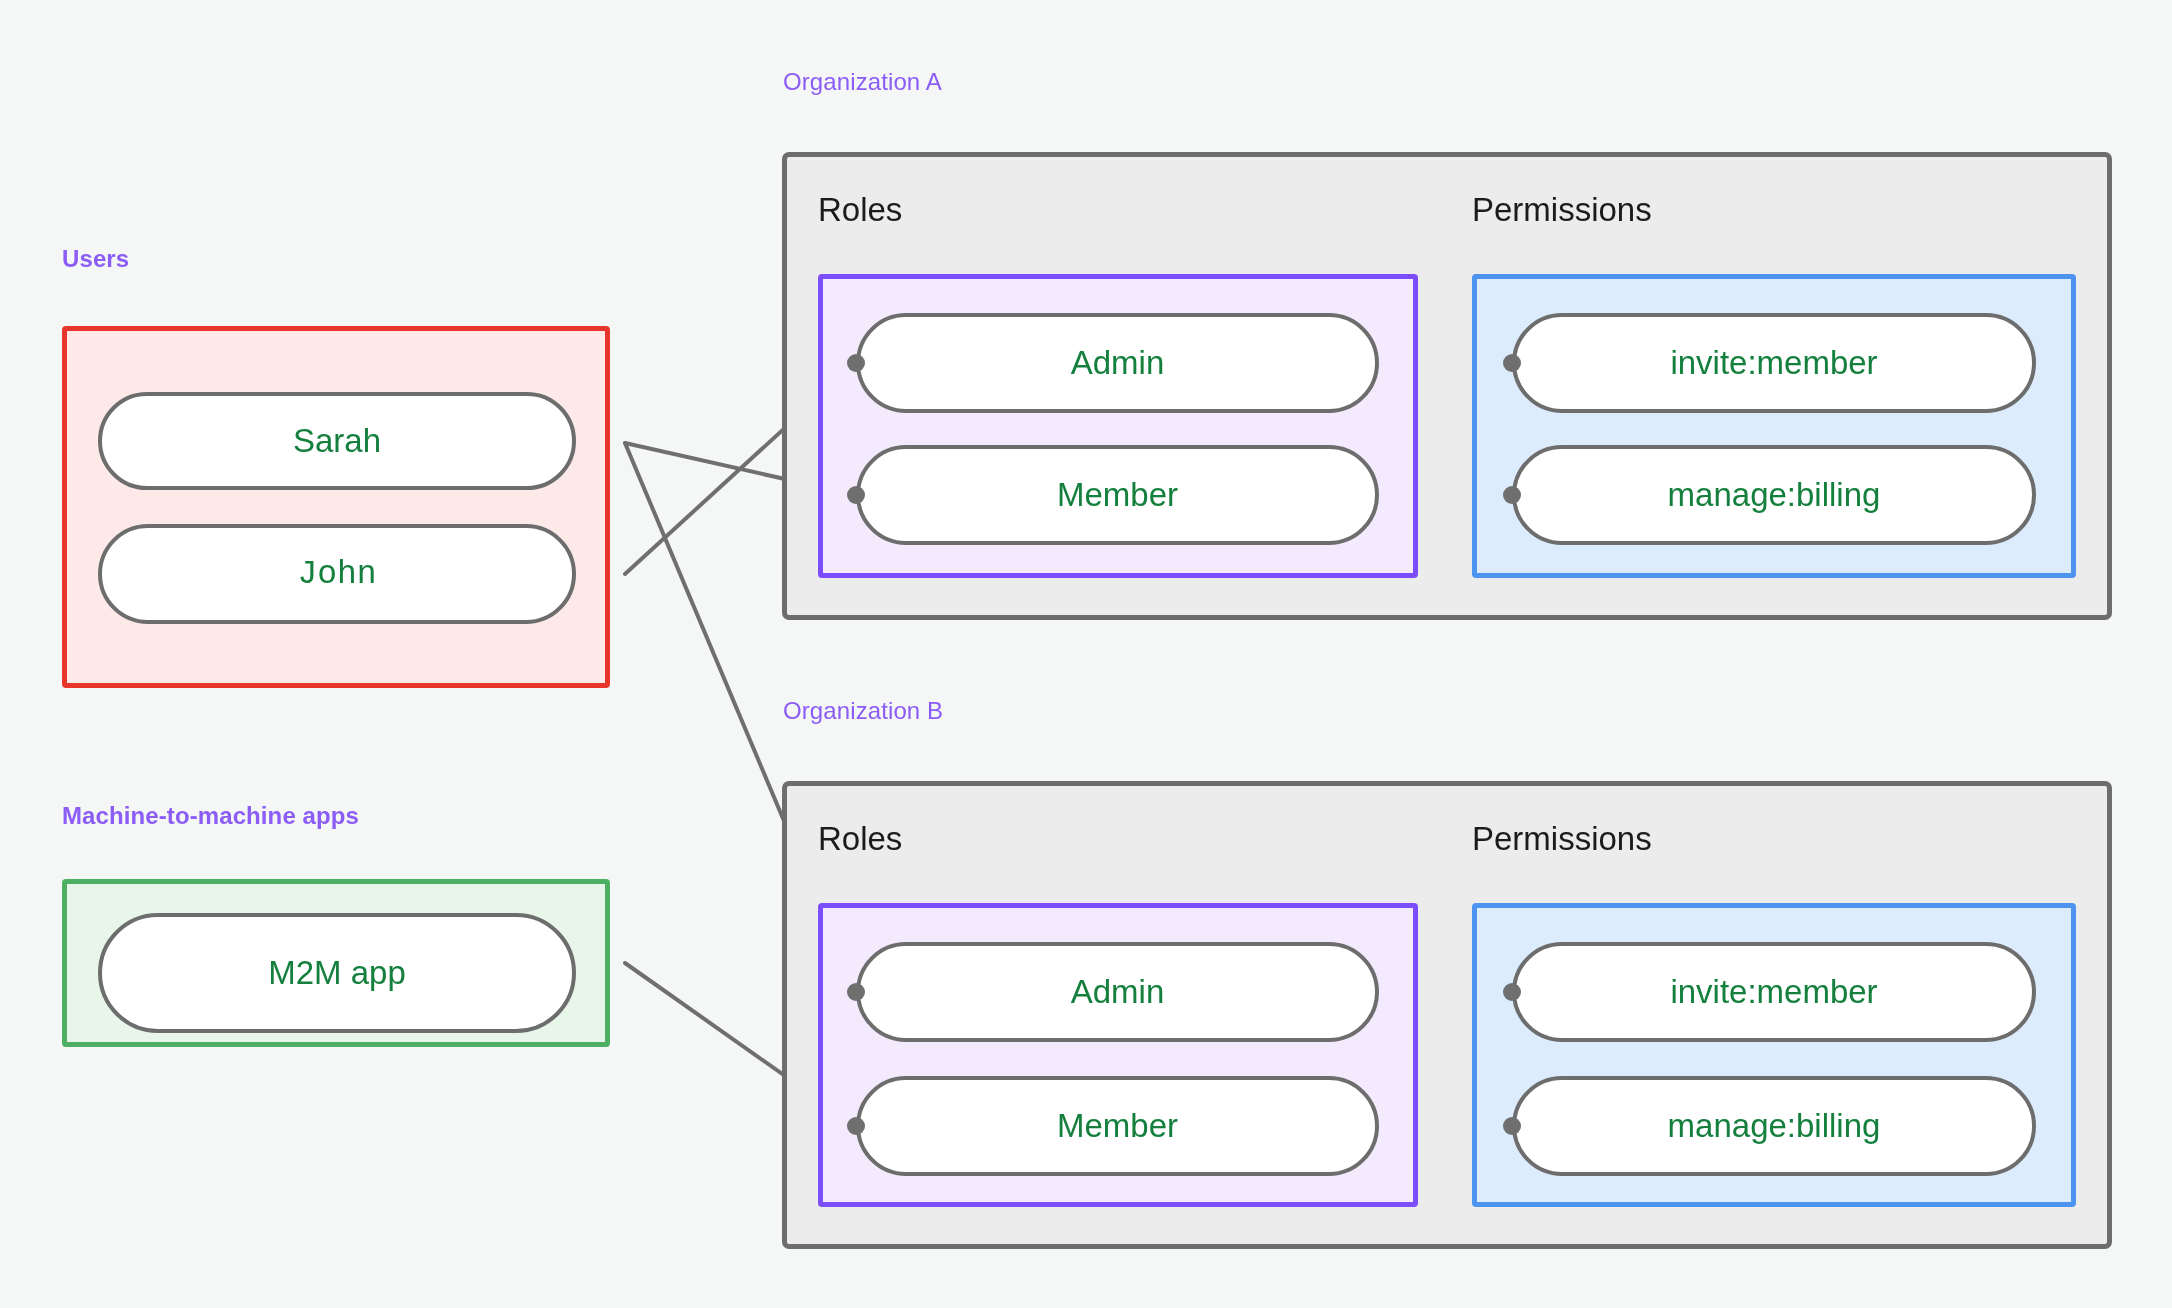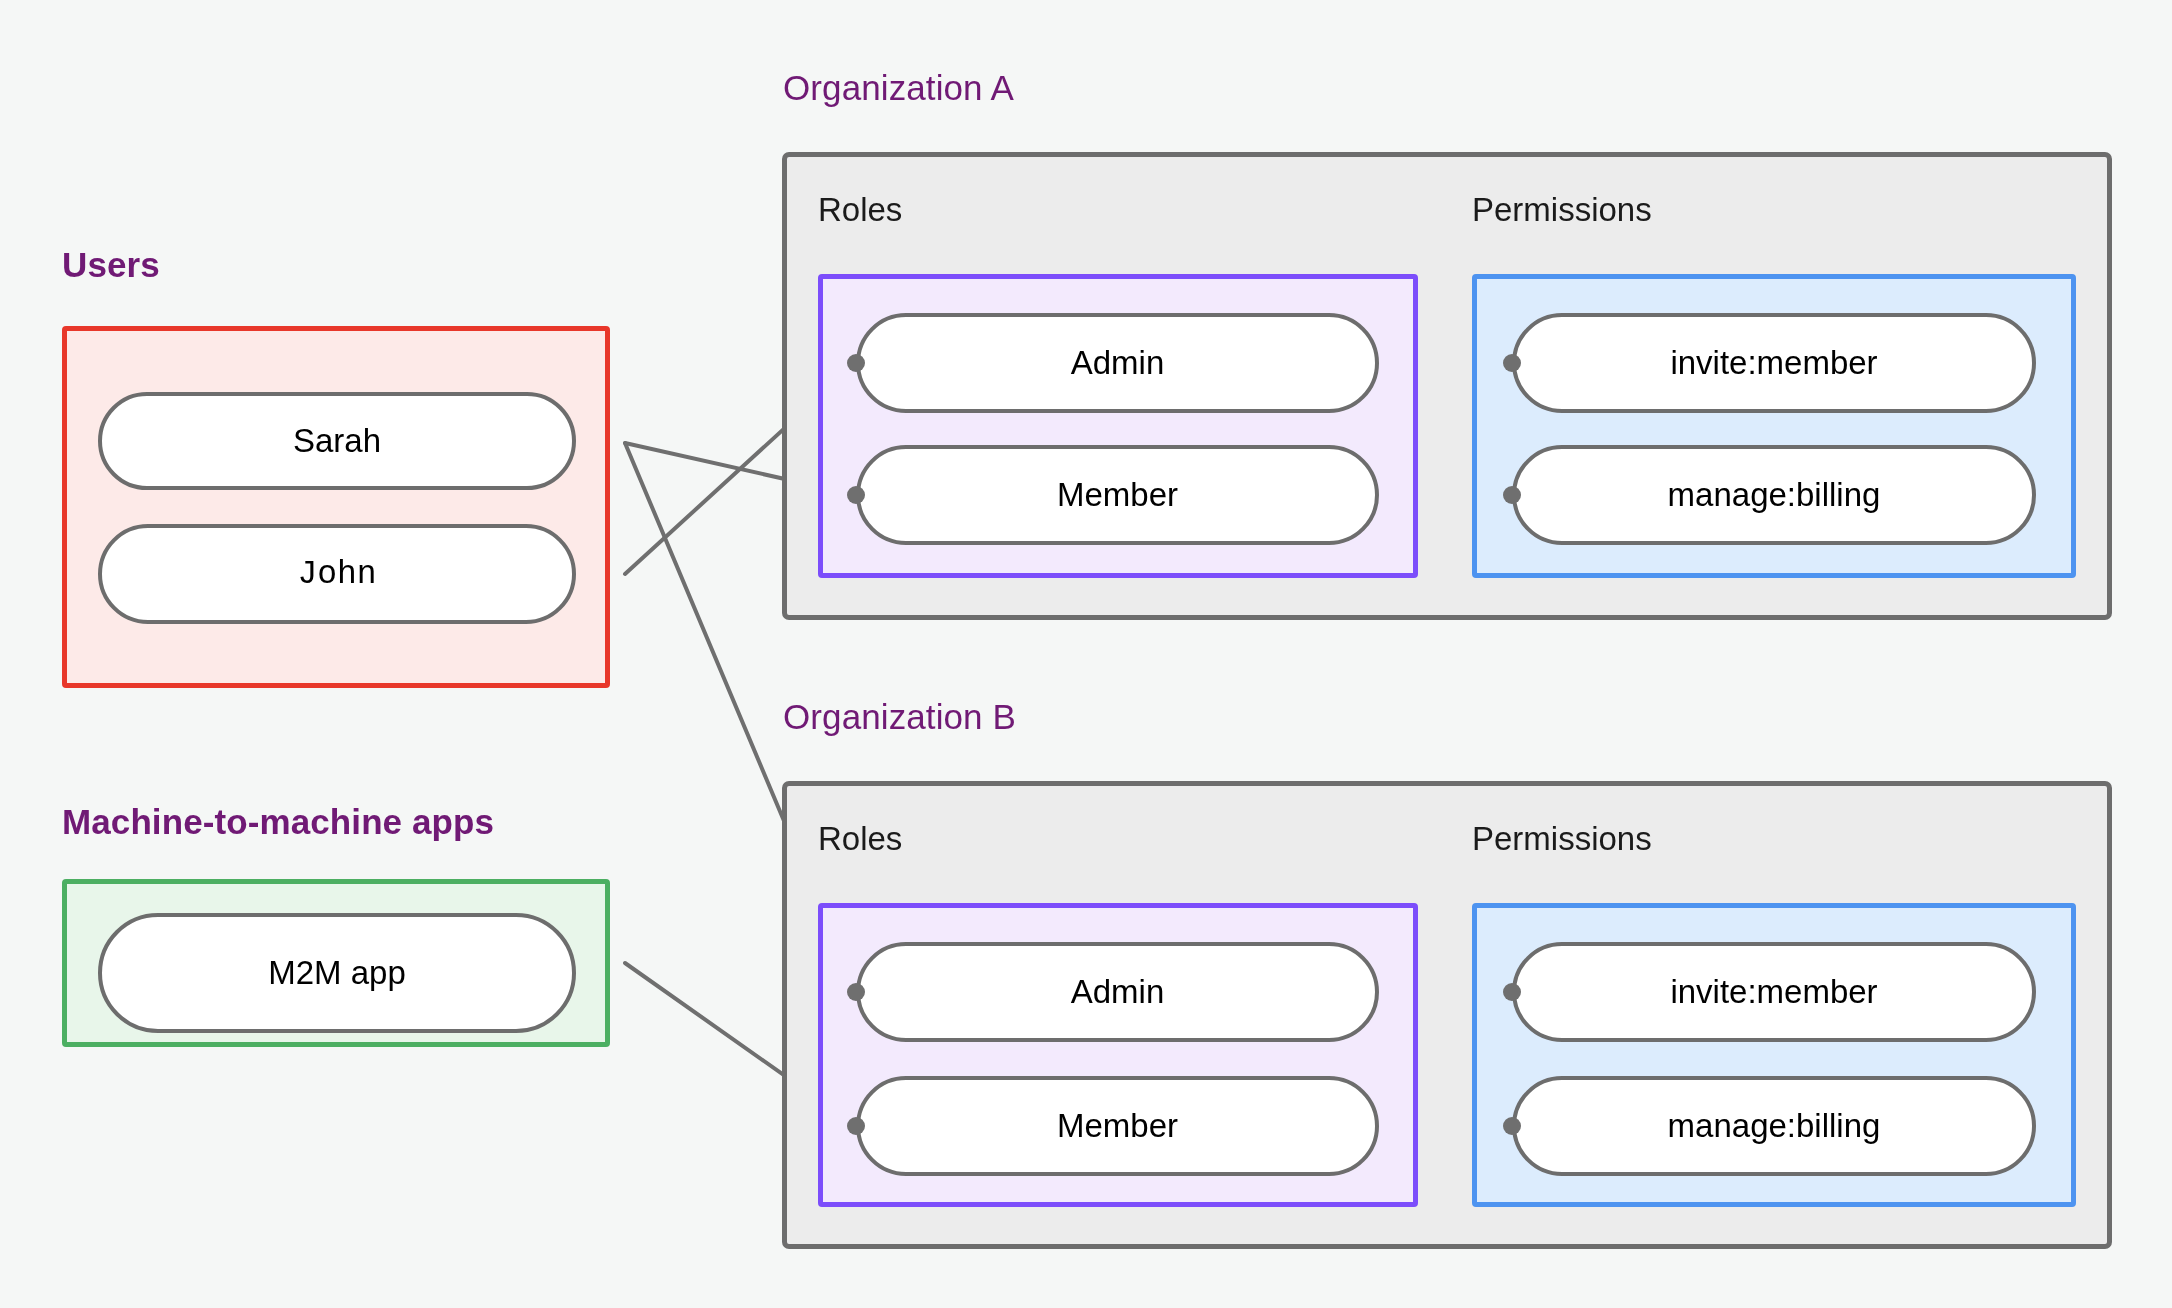--- a/index.html
+++ b/index.html
@@ -11,23 +11,23 @@
     position:relative;
   }
   #stage{position:absolute;left:0;top:0;width:2172px;height:1308px;}
 
   
   #edges{position:absolute;left:0;top:0;width:2172px;height:1308px;z-index:1;pointer-events:none;}
 
   
   .caption{
     position:absolute;
-    font-size:35px;
+    font-size:24px;
     font-weight:700;
-    color:#701a75;
+    color:#8b5cf6;
     letter-spacing:.1px;
     white-space:nowrap;
     z-index:4;
   }
   .caption.reg{font-weight:400;}
 
   
   .box{position:absolute;box-sizing:border-box;z-index:2;}
   .box.users{background:#fdeae8;border:5px solid #e8372a;border-radius:4px;}
   .box.m2m{background:#e8f6ea;border:5px solid #4caf62;border-radius:4px;}
@@ -48,21 +48,21 @@
   .pill{
     position:absolute;
     box-sizing:border-box;
     background:#ffffff;
     border:4px solid #6d6d6d;
     border-radius:999px;
     display:flex;
     align-items:center;
     justify-content:center;
     font-size:33px;
-    color:#000000;
+    color:#15803d;
     z-index:3;
     white-space:nowrap;
   }
 
   
   .dot{
     position:absolute;
     width:18px;height:18px;
     margin-left:-9px;margin-top:-9px;
     border-radius:50%;

